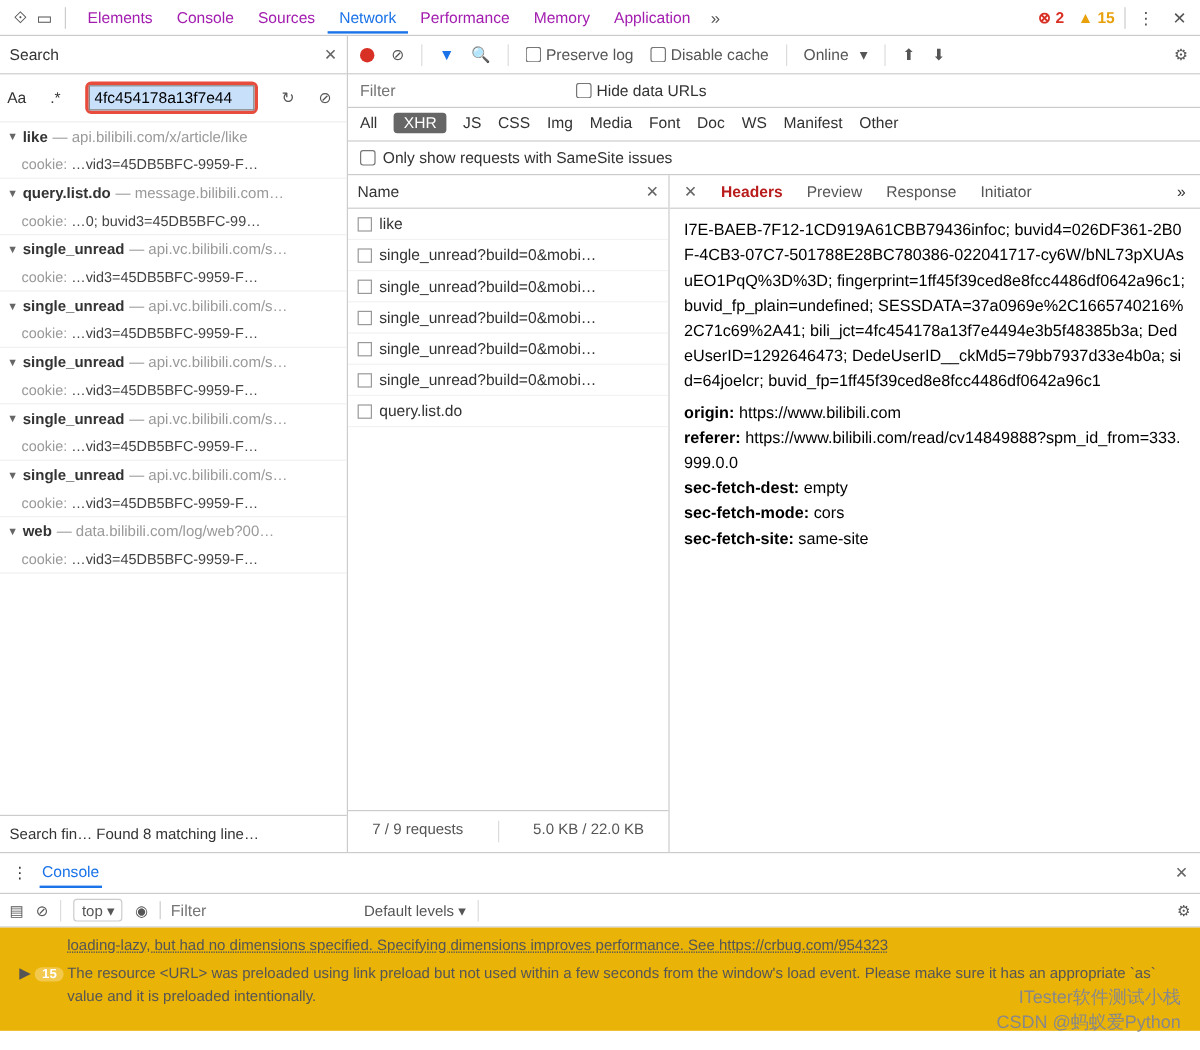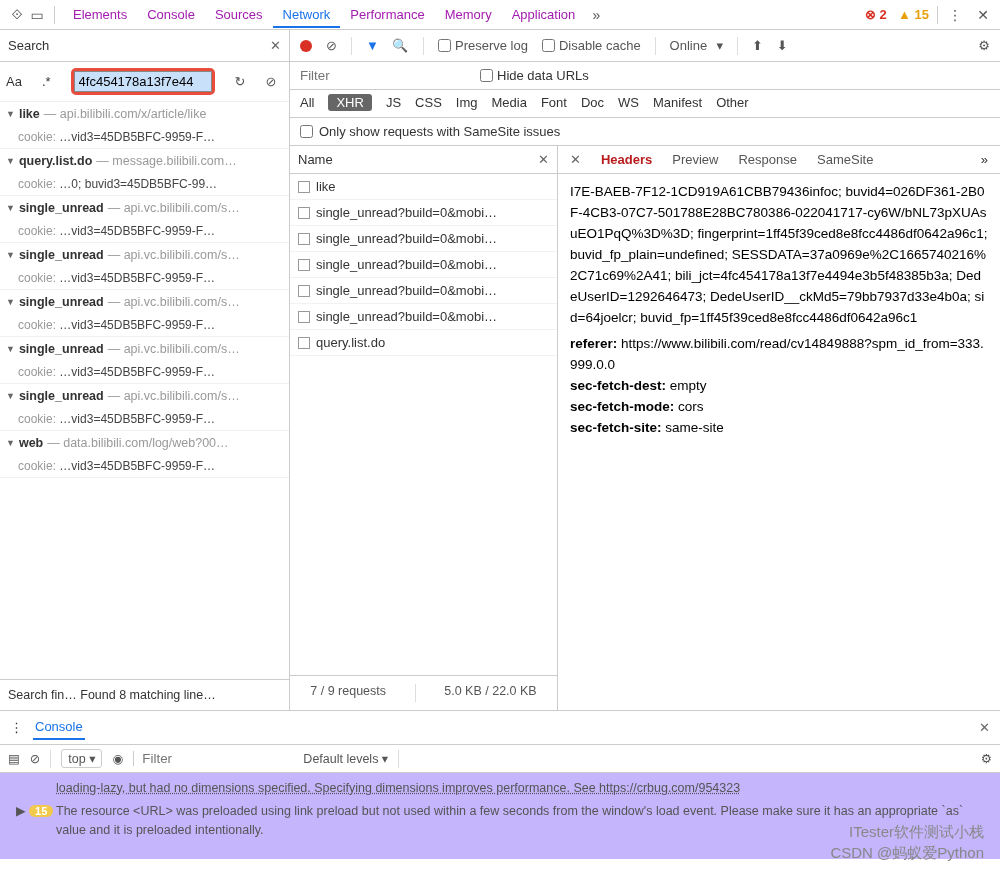--- a/index.html
+++ b/index.html
@@ -52,21 +52,21 @@
 .detail-tabs .dt{color:#555;cursor:pointer;}
 .detail-tabs .dt.active{color:#b91c1c;font-weight:700;}
 .headers-body{flex:1;padding:8px 12px;font-family:Menlo,Consolas,monospace;font-size:13.5px;line-height:1.55;color:#000000;overflow:hidden;word-break:break-all;}
 .hdrkey{font-weight:700;}
 .drawer{border-top:1px solid #ccc;}
 .drawer-hdr{display:flex;align-items:center;padding:4px 10px;gap:10px;border-bottom:1px solid #ccc;}
 .drawer-hdr .ctab{color:#1a73e8;border-bottom:2px solid #1a73e8;padding:4px 2px;font-weight:500;}
 .console-tools{display:flex;align-items:center;padding:4px 8px;gap:10px;border-bottom:1px solid #ccc;color:#555;font-size:12.5px;}
 .console-tools .dd{border:1px solid #ccc;padding:1px 6px;border-radius:3px;}
 .console-tools .finp2{border:none;outline:none;color:#888;width:160px;border-left:1px solid #ccc;padding-left:8px;}
-.console-body{background:#c4b5fd;padding:6px 10px 20px 10px;font-family:Menlo,Consolas,monospace;font-size:12.5px;line-height:1.5;color:#555;position:relative;}
+.console-body{background:#eab308;padding:6px 10px 20px 10px;font-family:Menlo,Consolas,monospace;font-size:12.5px;line-height:1.5;color:#555;position:relative;}
 .cnum{position:absolute;left:6px;}
 .wnum{background:#f2c94c;color:#fff;padding:0 6px;border-radius:8px;font-size:11px;font-weight:700;}
 .cmsg{margin-left:46px;}
 .watermark{position:absolute;right:16px;bottom:12px;font-size:15px;color:#888;text-align:right;line-height:1.4;}
 .vsep{width:1px;height:18px;background:#ddd;}
 .gear{margin-left:auto;}
 </style>
 </head>
 <body>
 
@@ -258,26 +258,27 @@
             <span class="vsep"></span>
             <span>5.0 KB / 22.0 KB</span>
         </div>
       </div>
       <div class="details">
         <div class="detail-tabs" id="dtabs-host">
             <span style="color:#666;">✕</span>
             <span class="dt active">Headers</span>
             <span class="dt">Preview</span>
             <span class="dt">Response</span>
-            <span class="dt">SameSite</span>
+            <span class="dt">Initiator</span>
             <span style="margin-left: auto;">»</span>
           </div>
         <div class="headers-body">
           <div style="margin-bottom:6px;">I7E-BAEB-7F12-1CD919A61CBB79436infoc; buvid4=026DF361-2B0F-4CB3-07C7-501788E28BC780386-022041717-cy6W/bNL73pXUAsuEO1PqQ%3D%3D; fingerprint=1ff45f39ced8e8fcc4486df0642a96c1; buvid_fp_plain=undefined; SESSDATA=37a0969e%2C1665740216%2C71c69%2A41; bili_jct=4fc454178a13f7e4494e3b5f48385b3a; DedeUserID=1292646473; DedeUserID__ckMd5=79bb7937d33e4b0a; sid=64joelcr; buvid_fp=1ff45f39ced8e8fcc4486df0642a96c1</div>
           <div id="hdrs-host">
+              <div><span class="hdrkey">origin:</span> https://www.bilibili.com</div>
               <div><span class="hdrkey">referer:</span> https://www.bilibili.com/read/cv14849888?spm_id_from=333.999.0.0</div>
               <div><span class="hdrkey">sec-fetch-dest:</span> empty</div>
               <div><span class="hdrkey">sec-fetch-mode:</span> cors</div>
               <div><span class="hdrkey">sec-fetch-site:</span> same-site</div>
             </div>
         </div>
       </div>
     </div>
   </div>
 </div>

